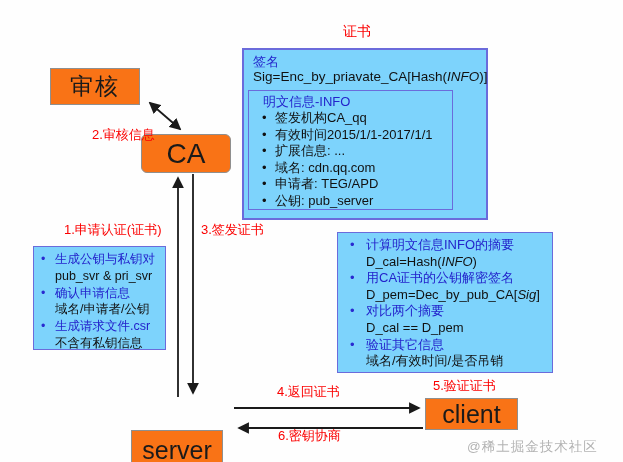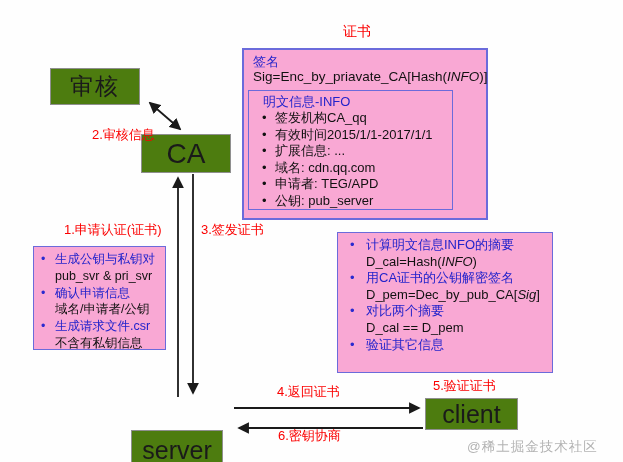--- a/index.html
+++ b/index.html
@@ -2,31 +2,31 @@
 <html><head>
 <meta charset="utf-8">
 <style>
   html,body{margin:0;padding:0;background:#ffffff;}
   #stage{
     position:relative;width:623px;height:462px;background:#fefefe;
     font-family:"Liberation Sans","DejaVu Sans",sans-serif;overflow:hidden;
   }
   .node{
     position:absolute;display:flex;align-items:center;justify-content:center;
-    background:#4d7c0f;border:1.6px solid #8f8f8f;color:#1a1a1a;
+    background:#f97316;border:1.6px solid #8f8f8f;color:#1a1a1a;
     box-sizing:border-box;
   }
   .node.cn{font-size:23px;letter-spacing:2px;}
   .node.en{font-size:25px;}
   .redlabel{
     position:absolute;color:#fb0000;font-weight:normal;font-size:13px;
     white-space:nowrap;line-height:14px;
   }
   .bluebox{
-    position:absolute;background:#f9a8d4;border:1.6px solid #6b6bdb;
+    position:absolute;background:#7dd3fc;border:1.6px solid #6b6bdb;
     box-sizing:border-box;
   }
   .certbox{border-width:2px;}
   .sigtitle{position:absolute;left:9px;top:3px;font-size:13px;color:#2323cb;}
   .sigformula{position:absolute;left:9px;top:19px;font-size:13.5px;color:#111;white-space:nowrap;}
   .it{font-style:italic;margin-top:32px;}
   .infotitle{font-size:13px;color:#2323cb;padding:3px 0 0 14px;line-height:16px;}
   .infolist{font-size:13px;color:#111;line-height:16.5px;}
   .infolist .li{position:relative;padding-left:26px;white-space:nowrap;}
   .infolist .li .dot{position:absolute;left:13px;color:#111;}
@@ -63,21 +63,21 @@
     <line x1="193" y1="174" x2="193" y2="393" stroke="#1a1a1a" stroke-width="1.8" marker-end="url(#ah)"></line>
 
     <line x1="234" y1="408" x2="419" y2="408" stroke="#1a1a1a" stroke-width="1.8" marker-end="url(#ah)"></line>
 
     <line x1="423" y1="428" x2="239" y2="428" stroke="#1a1a1a" stroke-width="1.8" marker-end="url(#ah)"></line>
   </svg>
 
   <div class="node cn" style="left:50px;top:68px;width:90px;height:37px;">
     <span>审核</span>
   </div>
-  <div class="node en" style="left:141px;top:134px;width:90px;height:39px;font-size:28px;">
+  <div class="node en" style="left:141px;top:134px;width:90px;height:39px;font-size:28px;border-radius:6px;">
     <span>CA</span>
   </div>
   <div class="node en" style="left:131px;top:398px;width:92px;height:40px;margin-top:32px;">
     <span>server</span>
   </div>
   <div class="node en" style="left:425px;top:398px;width:93px;height:32px;">
     <span>client</span>
   </div>
 
   <div class="redlabel" style="left:343px;top:24px;font-size:14px;">证书</div>
@@ -116,17 +116,18 @@
   </div>
 
   <div class="bluebox steps2" style="left:337px;top:232px;width:216px;height:141px;">
     <div class="head"><span class="dot">•</span><span>计算明文信息INFO的摘要</span></div>
     <div class="detail"><span>D_cal=Hash(</span><span class="it">INFO</span><span>)</span></div>
     <div class="head"><span class="dot">•</span><span>用CA证书的公钥解密签名</span></div>
     <div class="detail"><span>D_pem=Dec_by_pub_CA[</span><span class="it">Sig</span><span>]</span></div>
     <div class="head"><span class="dot">•</span><span>对比两个摘要</span></div>
     <div class="detail"><span>D_cal == D_pem</span><span class="it"></span><span></span></div>
     <div class="head"><span class="dot">•</span><span>验证其它信息</span></div>
+    <div class="detail"><span>域名/有效时间/是否吊销</span><span class="it"></span><span></span></div>
   </div>
 
   <div class="watermark">@稀土掘金技术社区</div>
 
 </div>
 
 </body></html>

